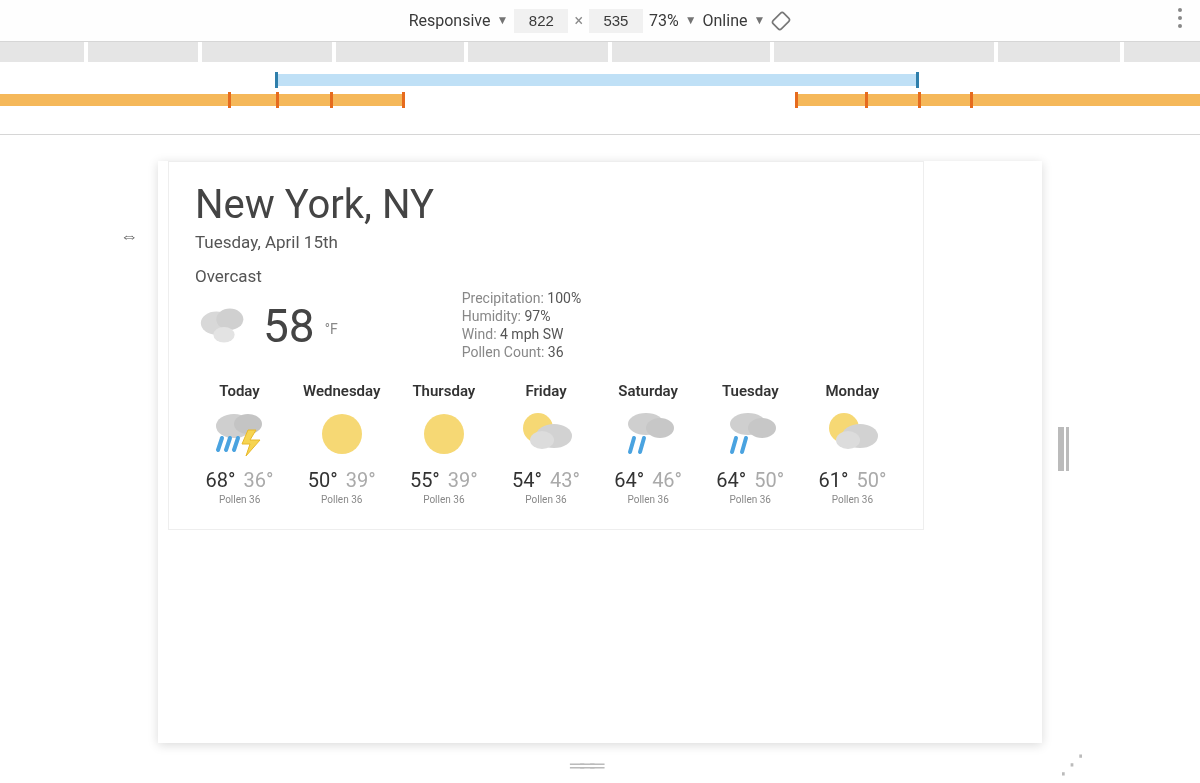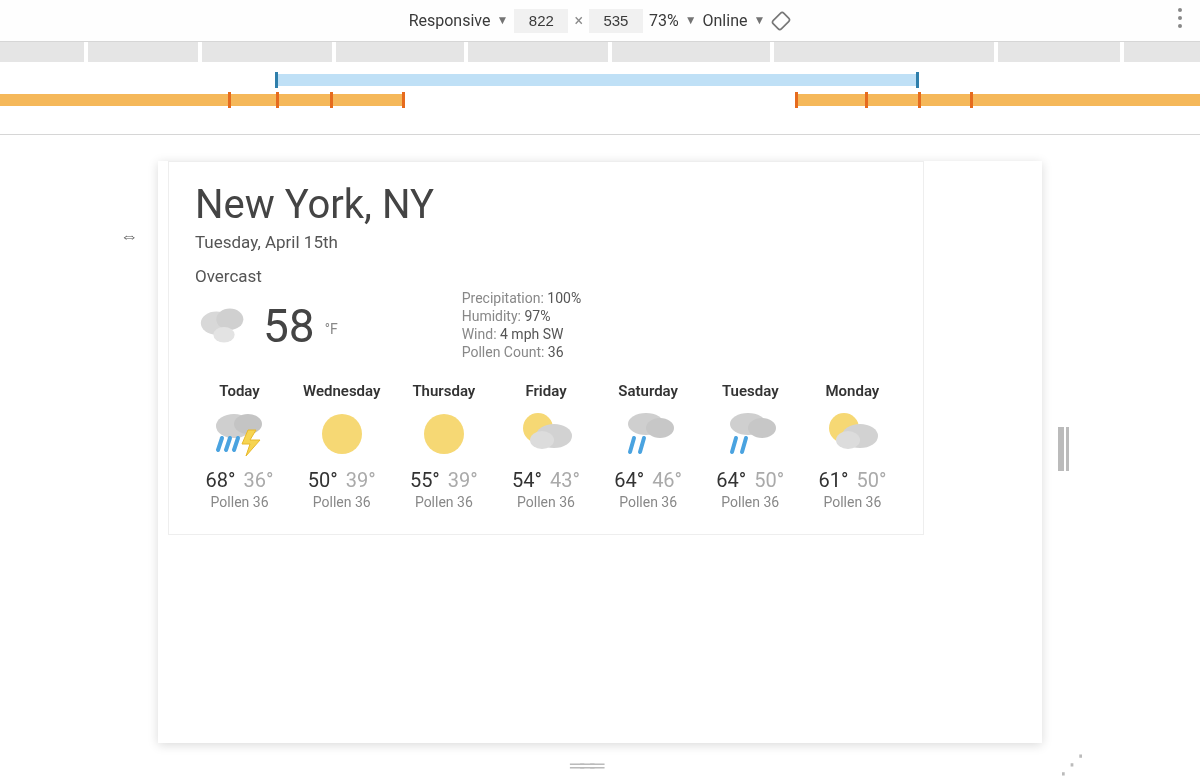--- a/index.html
+++ b/index.html
@@ -135,21 +135,21 @@
     justify-content:flex-start;
   }
   .day{
     width:104px;text-align:center;
   }
   .day .name{font-weight:600;font-size:15px;color:#333;margin-bottom:6px}
   .day .icon{height:54px;display:flex;align-items:center;justify-content:center;margin-bottom:8px}
   .temps{font-size:20px}
   .temps .hi{color:#333;margin-right:8px}
   .temps .lo{color:#aaa}
-  .pollen{font-size:14px;color:#888;margin-top:2px}
+  .pollen{font-size:10px;color:#888;margin-top:2px}
 
   svg.wicon{width:64px;height:50px}
   svg.curcloud{width:58px;height:50px}
 </style>
 </head>
 <body>
 
 <div class="toolbar">
   <div class="spacer"></div>
   <div class="group">

